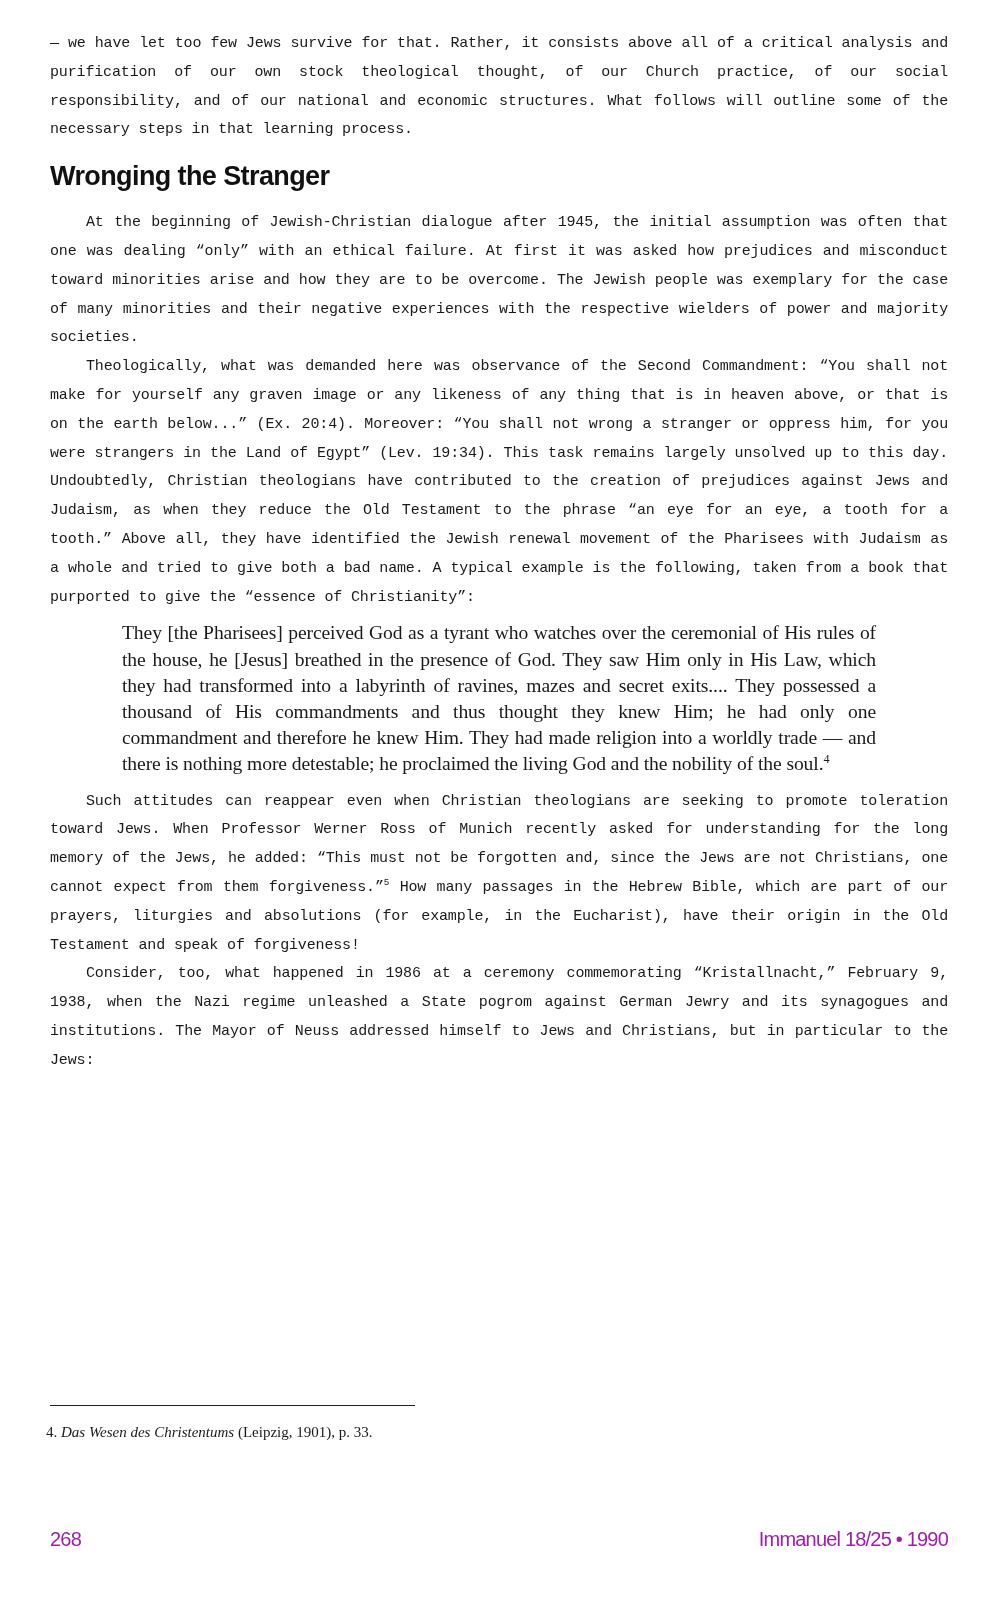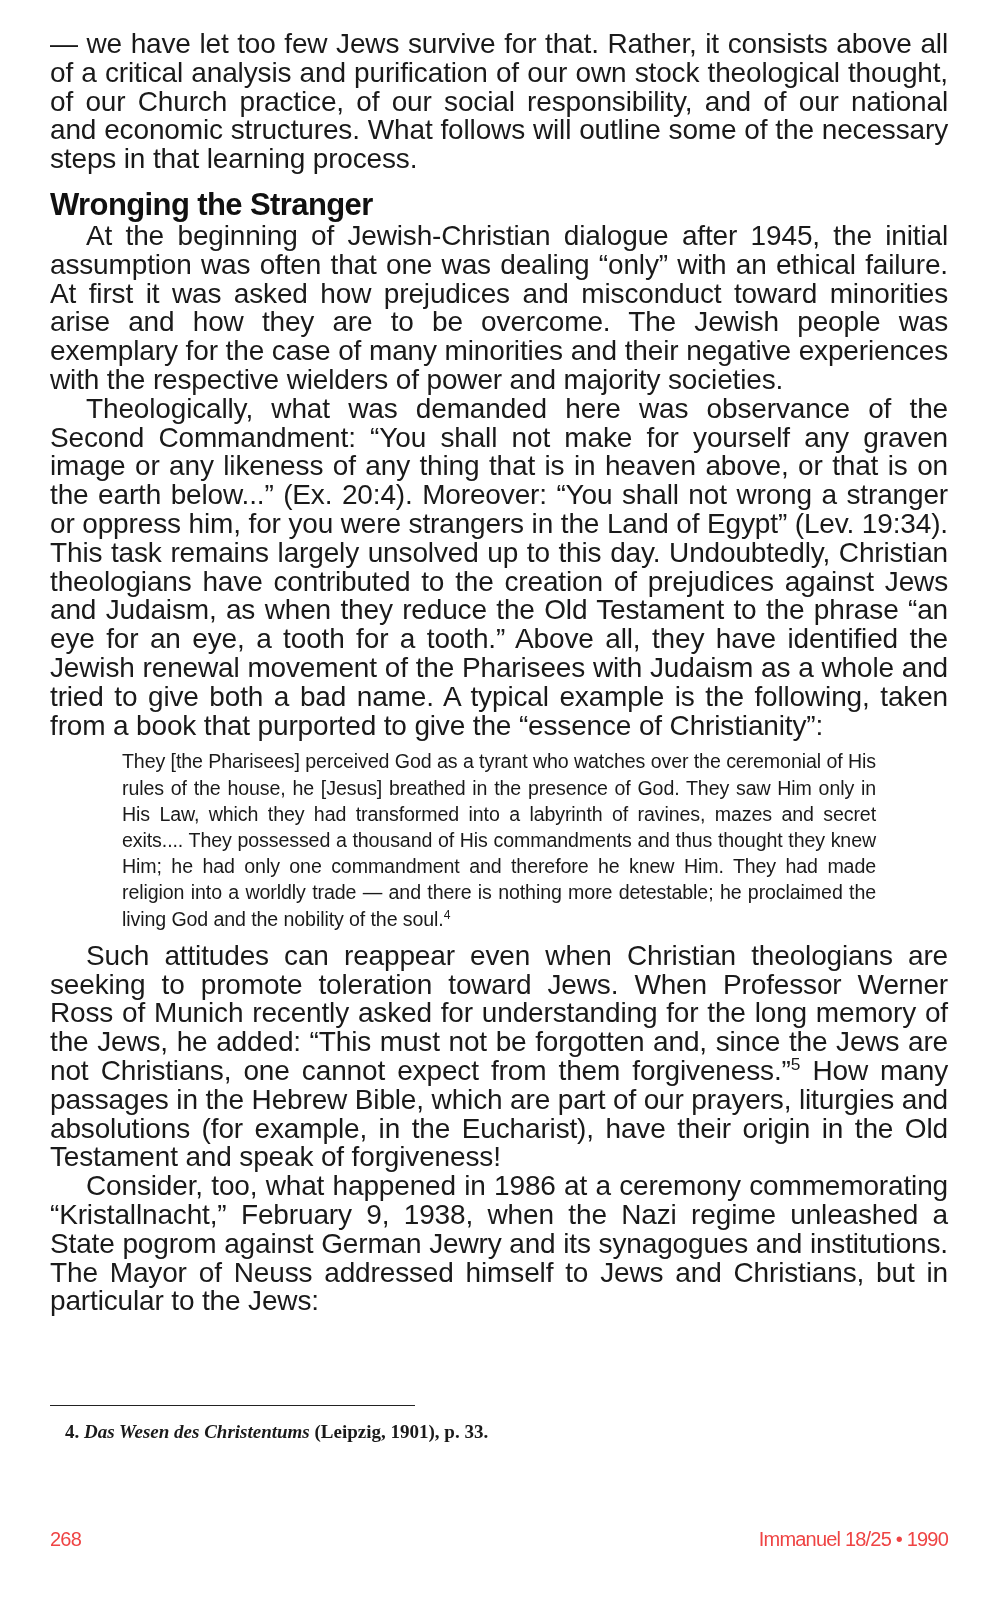--- a/index.html
+++ b/index.html
@@ -1,60 +1,60 @@
 <!DOCTYPE html>
 <html><head>
 <meta charset="utf-8">
 <style>
   html, body { margin: 0; padding: 0; background: #ffffff; }
   body { width: 1000px; height: 1621px; position: relative; overflow: hidden; color: #1a1a1a; }
   .page { position: absolute; left: 50px; top: 30px; width: 898px; }
   .body-text {
-    font-family: Liberation Sans, sans-serif;
-    font-size: 28px;
+    font-family: Liberation Mono, monospace;
+    font-size: 15px;
     line-height: 28.8px;
     text-align: justify;
     margin: 0;
     letter-spacing: -0.15px;
   }
   .indent { text-indent: 36px; }
   .heading {
     font-family: "Liberation Sans", "DejaVu Sans", sans-serif;
     font-weight: bold;
-    font-size: 31px;
+    font-size: 27px;
     letter-spacing: -0.6px;
-    margin: 14px 0 0 0;
+    margin: 14px 0 16px 0;
     line-height: 34px;
     color: #111;
   }
   .blockquote {
-    font-family: Liberation Sans, sans-serif;
+    font-family: Liberation Serif, serif;
     font-size: 19.6px;
     line-height: 26.2px;
     text-align: justify;
     margin: 8px 72px 10px 72px;
     letter-spacing: -0.1px;
   }
   sup { font-size: 0.62em; line-height: 0; vertical-align: 0.6em; }
   .footnote-rule {
     position: absolute; left: 50px; top: 1405px; width: 365px; height: 0;
     border-top: 1.5px solid #222;
   }
   .footnotes {
-    position: absolute; left: 65px; top: 1418px; width: 898px;
+    position: absolute; left: 46px; top: 1418px; width: 898px;
     font-family: "Liberation Serif", "DejaVu Serif", serif;
-    font-size: 19px; line-height: 28px; font-weight: bold;
+    font-size: 15px; line-height: 28px;
   }
   .footnote i { font-style: italic; }
   .footer {
     position: absolute; left: 50px; top: 1528px; width: 898px;
     font-family: "Liberation Sans", "DejaVu Sans", sans-serif;
     font-size: 20px; letter-spacing: -0.8px;
     display: flex; justify-content: space-between;
-    color: #ef4444;
+    color: #a21caf;
   }
 </style>
 </head>
 <body>
 
 <div class="page">
   <p class="body-text">— we have let too few Jews survive for that. Rather, it consists above all of a critical analysis and purification of our own stock theological thought, of our Church practice, of our social responsibility, and of our national and economic structures. What follows will outline some of the necessary steps in that learning process.</p>
 
   <h2 class="heading">Wronging the Stranger</h2>
 

